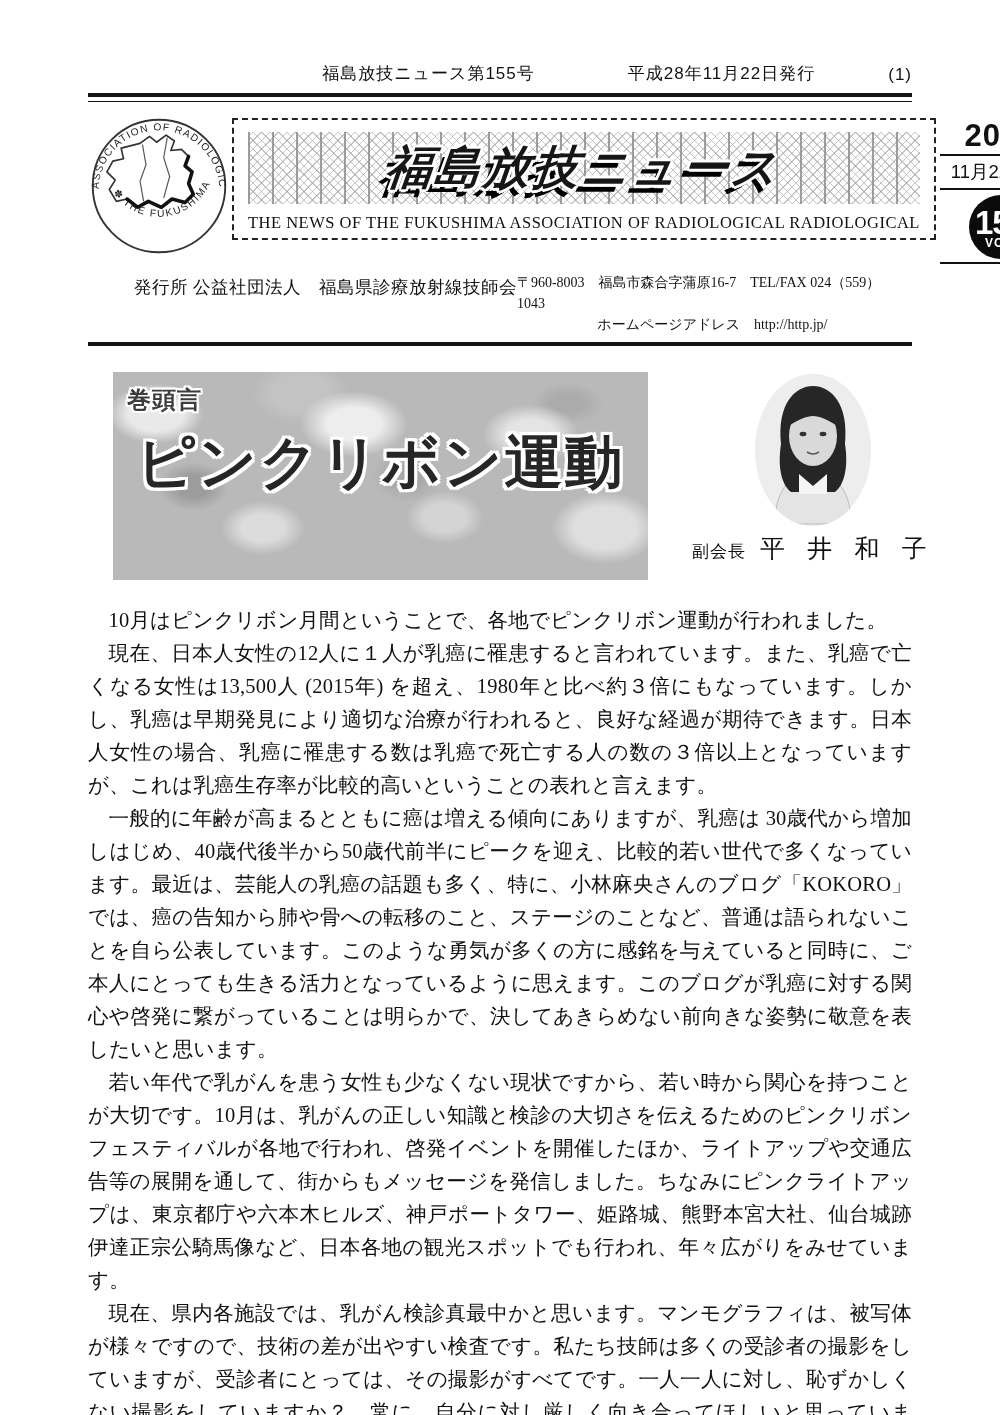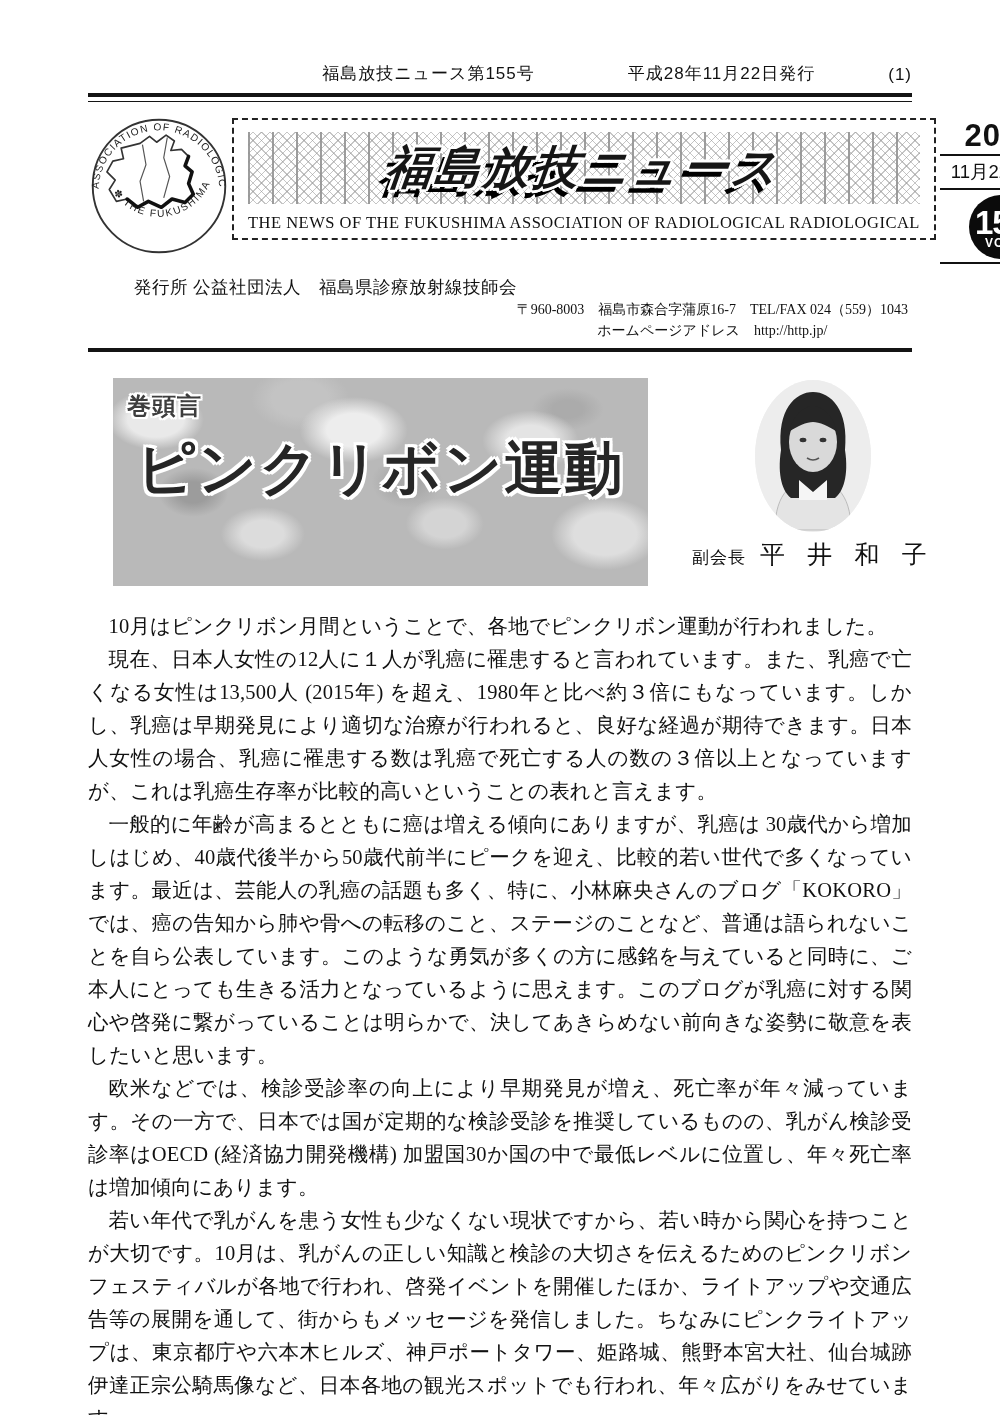--- a/index.html
+++ b/index.html
@@ -76,21 +76,21 @@
   .vol-circle{
     margin-top:5px;width:64px;height:64px;border-radius:50%;
     background:#0b0b0b;color:#fff;
     display:flex;flex-direction:column;align-items:center;justify-content:center;
     line-height:1;
   }
   .vol-num{font-size:33px;font-weight:900;letter-spacing:-1px;}
   .vol-label{font-size:12px;font-weight:bold;margin-top:-2px;letter-spacing:1px;}
 
   
-  .publisher{display:flex;margin-top:8px;align-items:flex-start;flex-direction:column;}
+  .publisher{display:flex;margin-top:8px;align-items:flex-start;}
   .issuer{font-size:17.5px;padding-left:46px;white-space:nowrap;letter-spacing:.5px;padding-top:3px;}
   .pub-right{margin-left:auto;text-align:left;font-size:14px;line-height:21px;padding-right:4px;}
   .pub-right .home{text-align:center;}
   .thick-rule{margin-top:7px;border-top:4px solid #141414;}
 
   
   .feature{display:flex;margin-top:26px;}
   .banner{
     position:relative;
     width:535px;height:208px;flex:0 0 535px;
@@ -229,19 +229,18 @@
           <span class="author-title">副会長</span>
           <span class="author-name">平 井 和 子</span>
         </div>
       </div>
     </div>
 
     <div class="body-text">
       <p>10月はピンクリボン月間ということで、各地でピンクリボン運動が行われました。</p>
       <p>現在、日本人女性の12人に１人が乳癌に罹患すると言われています。また、乳癌で亡くなる女性は13,500人 (2015年) を超え、1980年と比べ約３倍にもなっています。しかし、乳癌は早期発見により適切な治療が行われると、良好な経過が期待できます。日本人女性の場合、乳癌に罹患する数は乳癌で死亡する人の数の３倍以上となっていますが、これは乳癌生存率が比較的高いということの表れと言えます。</p>
       <p>一般的に年齢が高まるとともに癌は増える傾向にありますが、乳癌は 30歳代から増加しはじめ、40歳代後半から50歳代前半にピークを迎え、比較的若い世代で多くなっています。最近は、芸能人の乳癌の話題も多く、特に、小林麻央さんのブログ「KOKORO」では、癌の告知から肺や骨への転移のこと、ステージのことなど、普通は語られないことを自ら公表しています。このような勇気が多くの方に感銘を与えていると同時に、ご本人にとっても生きる活力となっているように思えます。このブログが乳癌に対する関心や啓発に繋がっていることは明らかで、決してあきらめない前向きな姿勢に敬意を表したいと思います。</p>
-      <p>欧米などでは、検診受診率の向上により早期発見が増え、死亡率が年々減っています。その一方で、日本では国が定期的な検診受診を推奨しているものの、乳がん検診受診率はOECD (経済協力開発機構) 加盟国30か国の中で最低レベルに位置し、年々死亡率は増加傾向にあります。</p>
       <p>若い年代で乳がんを患う女性も少なくない現状ですから、若い時から関心を持つことが大切です。10月は、乳がんの正しい知識と検診の大切さを伝えるためのピンクリボンフェスティバルが各地で行われ、啓発イベントを開催したほか、ライトアップや交通広告等の展開を通して、街からもメッセージを発信しました。ちなみにピンクライトアップは、東京都庁や六本木ヒルズ、神戸ポートタワー、姫路城、熊野本宮大社、仙台城跡伊達正宗公騎馬像など、日本各地の観光スポットでも行われ、年々広がりをみせています。</p>
       <p>現在、県内各施設では、乳がん検診真最中かと思います。マンモグラフィは、被写体が様々ですので、技術の差が出やすい検査です。私たち技師は多くの受診者の撮影をしていますが、受診者にとっては、その撮影がすべてです。一人一人に対し、恥ずかしくない撮影をしていますか？　常に、自分に対し厳しく向き合ってほしいと思っています。</p>
     </div>
 
   </div>
 </div>
 
 </body></html>

